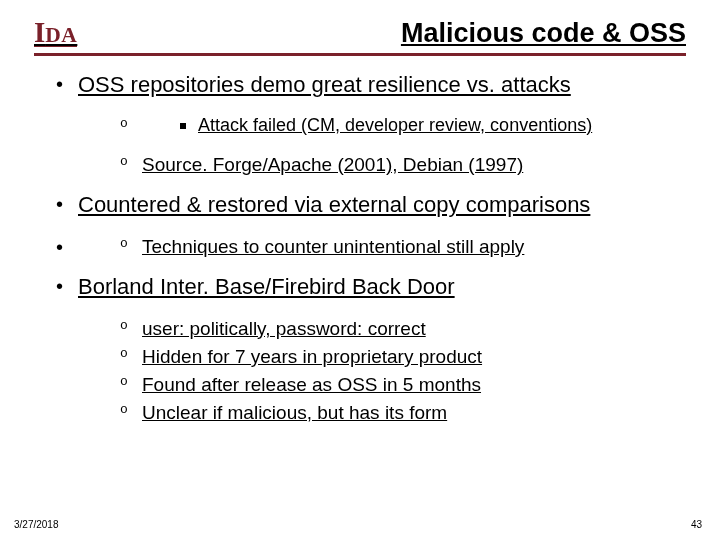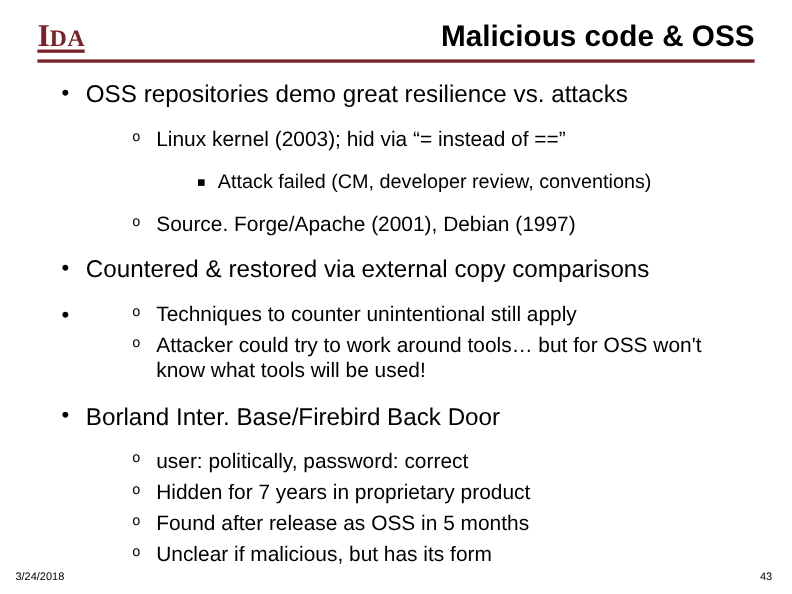--- a/index.html
+++ b/index.html
@@ -11,20 +11,21 @@
     font-family: Arial, Helvetica, sans-serif;
     color: #000;
     overflow: hidden;
   }
   .slide {
     position: relative;
     width: 720px;
     height: 540px;
     box-sizing: border-box;
     padding: 20px 34px 0 34px;
+    text-decoration: underline;
   }
   .header {
     display: flex;
     align-items: baseline;
     justify-content: space-between;
     padding-bottom: 6px;
     border-bottom: 3.5px solid #7a212a;
     margin-bottom: 10px;
   }
   .logo {
@@ -130,42 +131,38 @@
     <span class="logo"><span class="cap-i">I</span><span class="small-caps">DA</span></span>
     <span class="title">Malicious code &amp; OSS</span>
   </div>
 
   <div class="content">
     <ul class="lvl1">
       <li>
         <span>OSS repositories demo great resilience vs. attacks</span>
         <ul class="lvl2 pad-lvl2">
           <li>
-            <span>Linux kernel (2003); hid via “= instead of ==”</span>
             <ul class="lvl3 pad-lvl3">
               <li>
                 <span>Attack failed (CM, developer review, conventions)</span>
               </li>
             </ul>
           </li>
           <li>
             <span>Source. Forge/Apache (2001), Debian (1997)</span>
           </li>
         </ul>
       </li>
       <li>
         <span>Countered &amp; restored via external copy comparisons</span>
       </li>
       <li>
         <ul class="lvl2 pad-lvl2">
           <li>
             <span>Techniques to counter unintentional still apply</span>
-          </li>
-          <li>
-            <span>Attacker could try to work around tools… but for OSS won't know what tools will be used!</span>
           </li>
         </ul>
       </li>
       <li>
         <span>Borland Inter. Base/Firebird Back Door</span>
         <ul class="lvl2 pad-lvl2">
           <li>
             <span>user: politically, password: correct</span>
           </li>
           <li>
@@ -175,16 +172,16 @@
             <span>Found after release as OSS in 5 months</span>
           </li>
           <li>
             <span>Unclear if malicious, but has its form</span>
           </li>
         </ul>
       </li>
     </ul>
   </div>
 
-  <div class="footer-date">3/24/2018</div>
+  <div class="footer-date">3/27/2018</div>
   <div class="footer-page">43</div>
 
 </div>
 
 </body></html>

